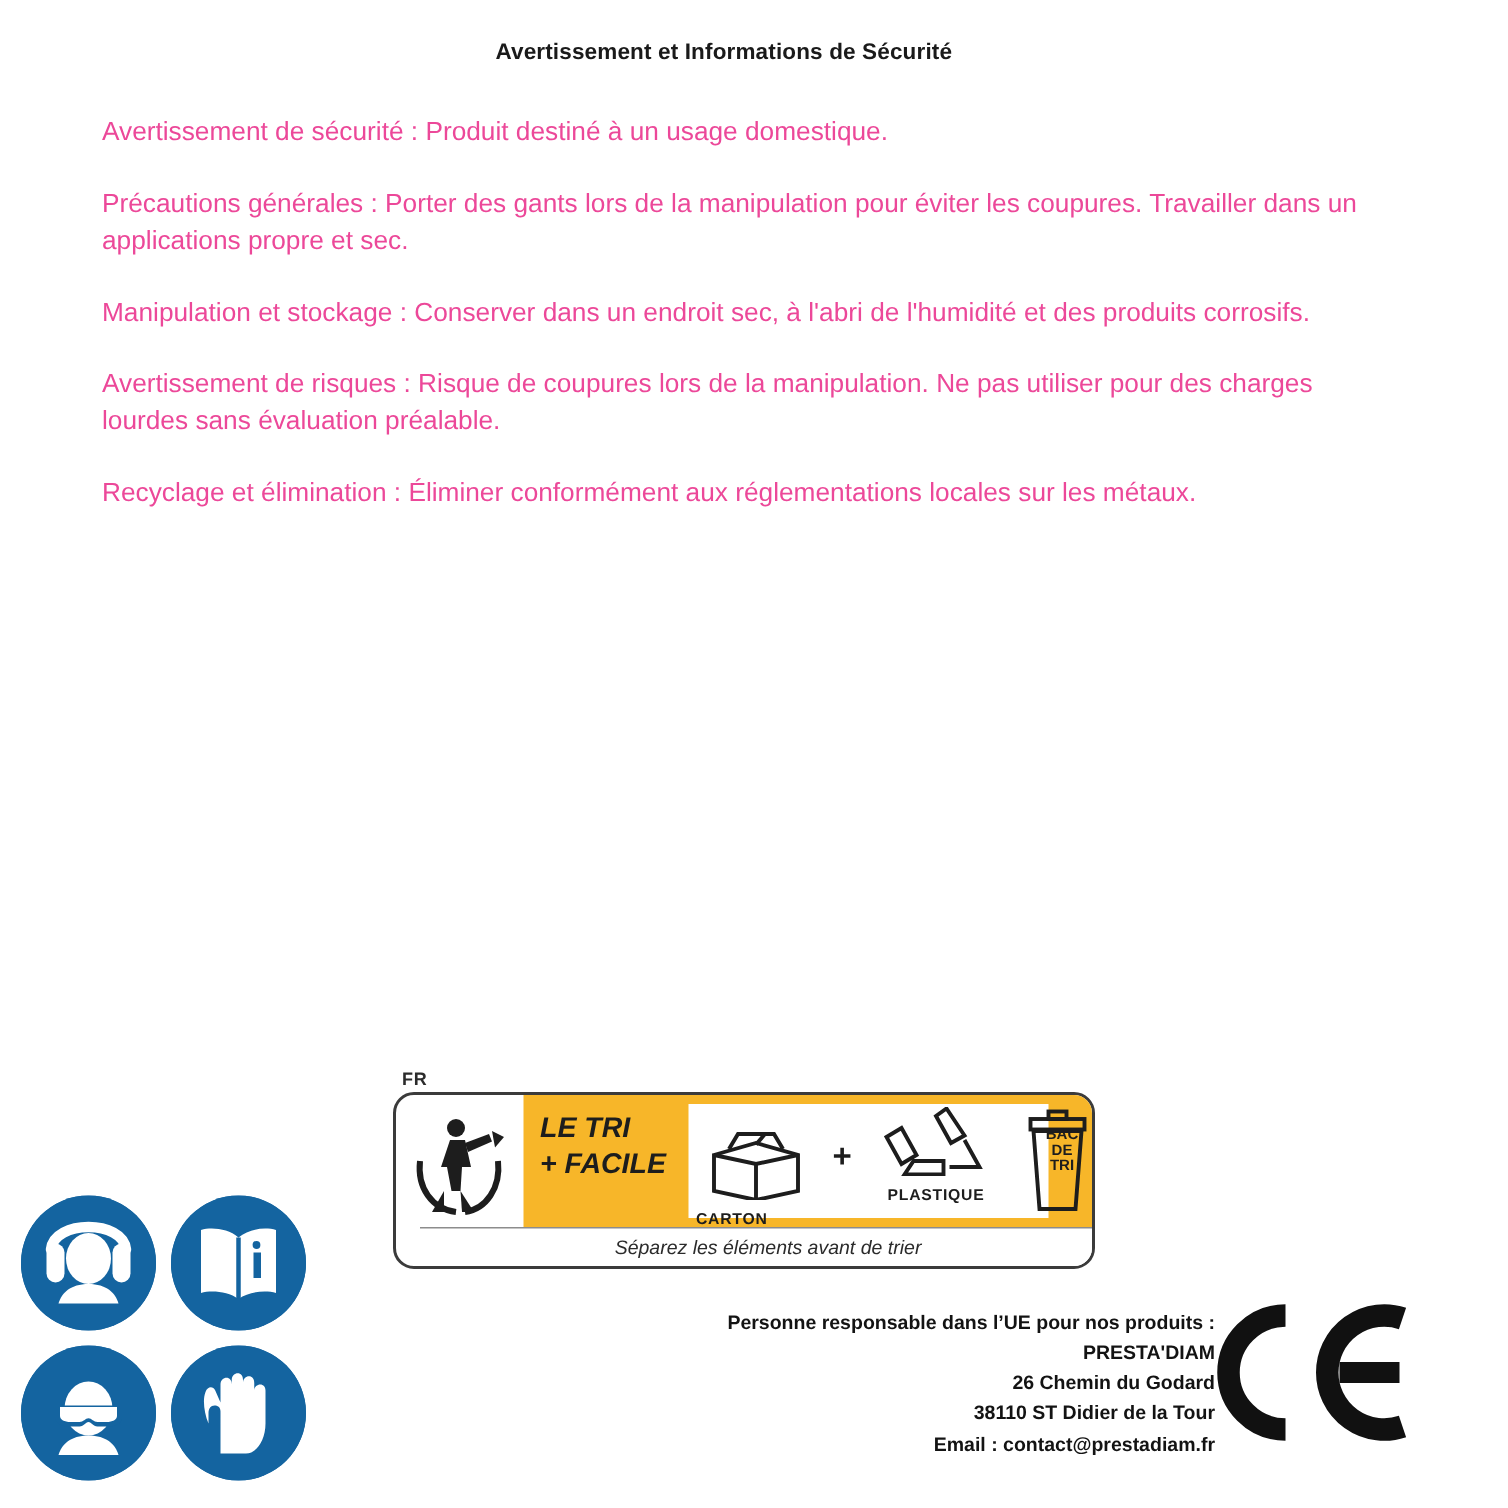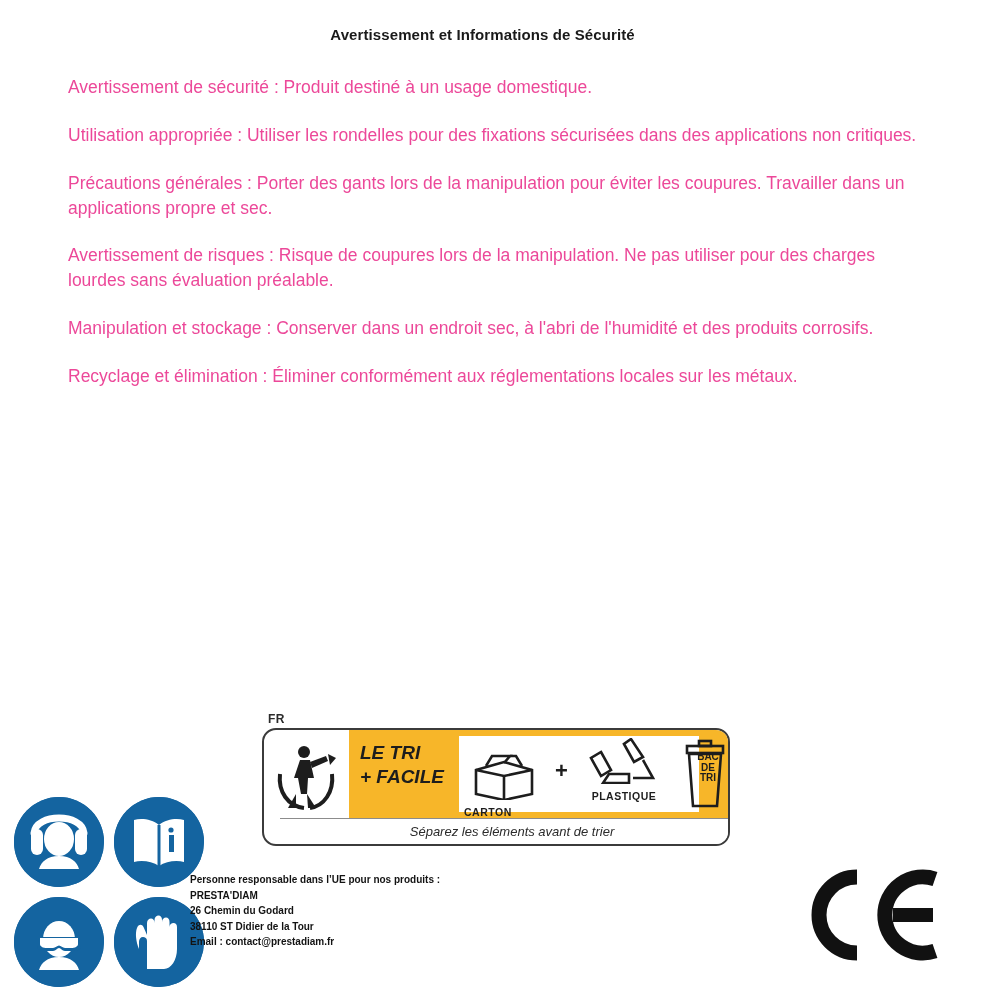--- a/index.html
+++ b/index.html
@@ -207,40 +207,39 @@
     color: #2b2b2b;
     margin-top: 5px;
   }
 
   
   .resp-block {
     position: absolute;
     left: 190px;
     top: 872px;
     width: 620px;
-    text-align: left;
-    font-size: 10px;
+    text-align: right;
+    font-size: 13px;
     font-weight: bold;
     line-height: 1.55;
     color: #131313;
   }
 </style>
 </head>
 <body>
 
 <div class="page">
 
   <div class="doc-title">Avertissement et Informations de Sécurité</div>
 
   <div class="body-block">
     <p class="para">Avertissement de sécurité : Produit destiné à un usage domestique.</p>
-    <p class="para">Utilisation appropriée : Utiliser les rondelles pour des fixations sécurisées dans des applications non critiques.</p>
     <p class="para">Précautions générales : Porter des gants lors de la manipulation pour éviter les coupures. Travailler dans un applications propre et sec.</p>
+    <p class="para">Manipulation et stockage : Conserver dans un endroit sec, à l'abri de l'humidité et des produits corrosifs.</p>
     <p class="para">Avertissement de risques : Risque de coupures lors de la manipulation. Ne pas utiliser pour des charges lourdes sans évaluation préalable.</p>
-    <p class="para">Manipulation et stockage : Conserver dans un endroit sec, à l'abri de l'humidité et des produits corrosifs.</p>
     <p class="para">Recyclage et élimination : Éliminer conformément aux réglementations locales sur les métaux.</p>
   </div>
 
   <div class="pictograms">
 
     <div class="picto p1">
       <svg viewBox="0 0 90 90" aria-hidden="true">
         <circle cx="45" cy="45" r="45" fill="#1464a0"></circle>
 
         <ellipse cx="45" cy="42" rx="15" ry="17" fill="#ffffff"></ellipse>

